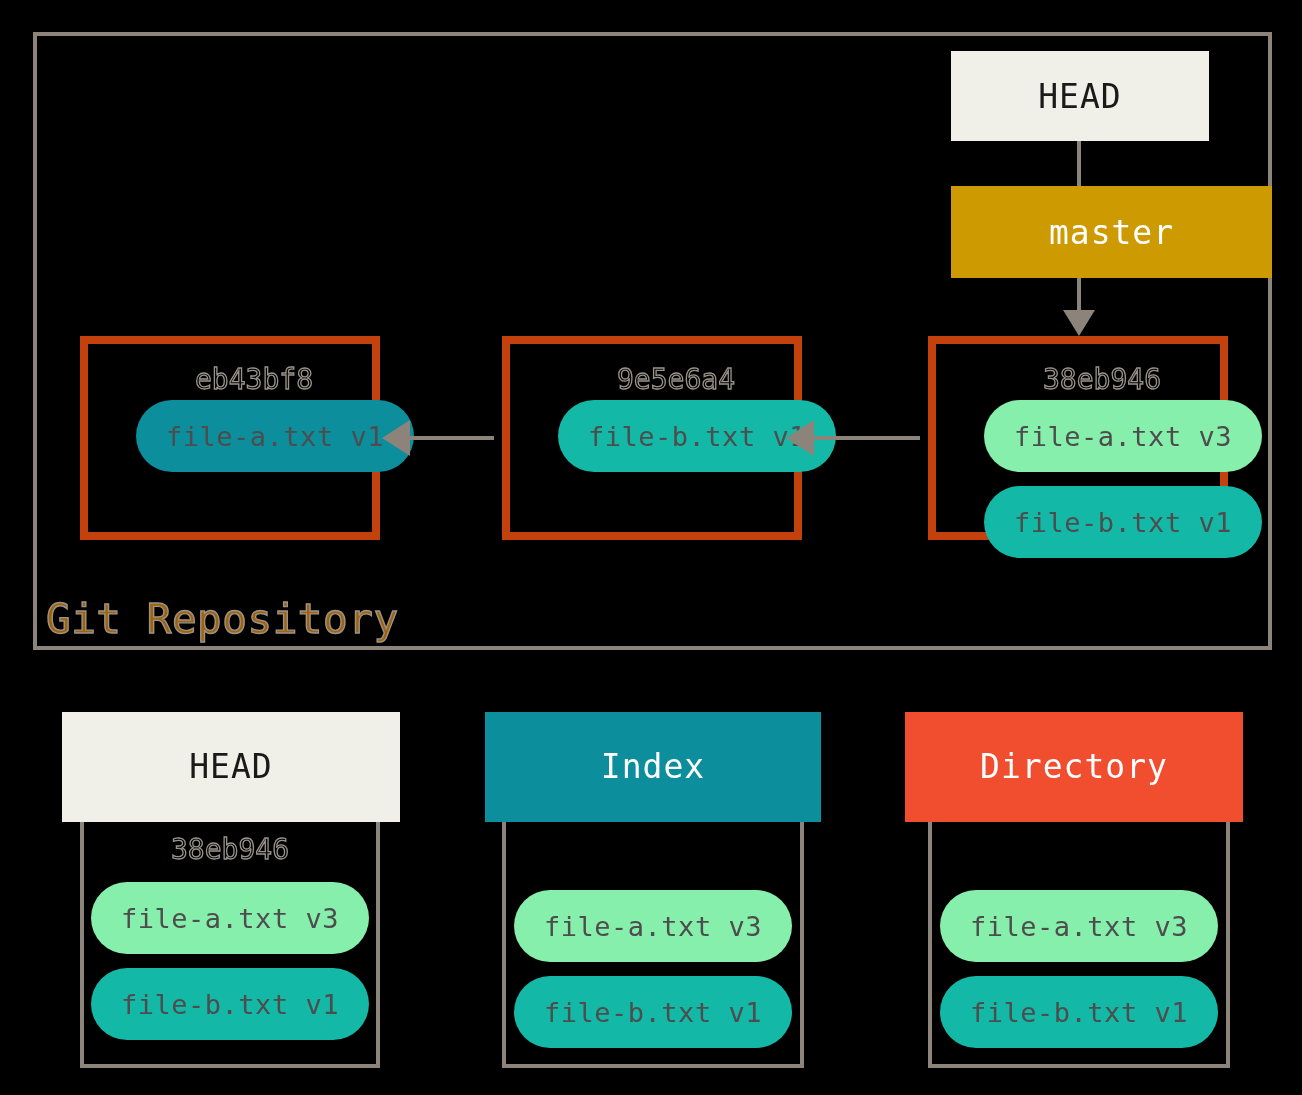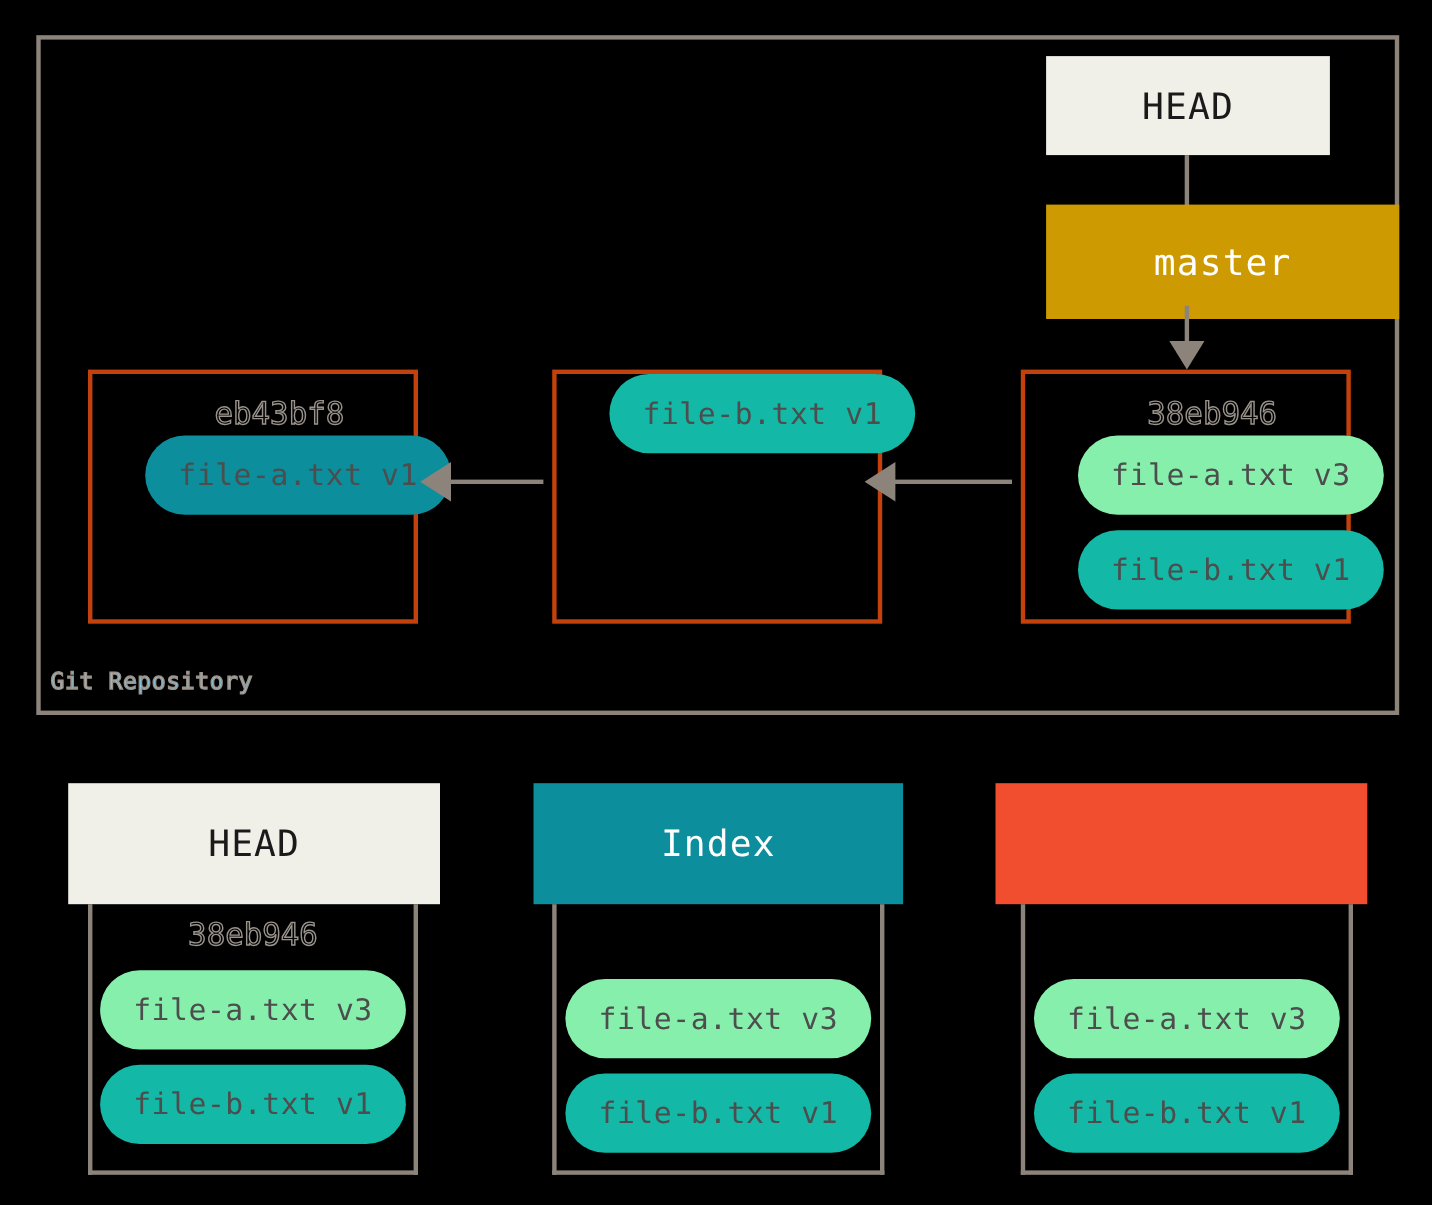--- a/index.html
+++ b/index.html
@@ -23,24 +23,24 @@
     left: 33px;
     top: 32px;
     width: 1239px;
     height: 618px;
     border: 4px solid #8c847b;
     box-sizing: border-box;
   }
   #repo-label {
     left: 46px;
     top: 600px;
-    font-size: 21px;
+    font-size: 41px;
     line-height: 38px;
     letter-spacing: 0.5px;
-    color: #7dd3fc;
+    color: #a16207;
     -webkit-text-stroke: 1.4px #9a938b;
     white-space: nowrap;
   }
 
   
   #head-ref-box {
     left: 951px;
     top: 51px;
     width: 258px;
     height: 90px;
@@ -49,21 +49,21 @@
     display: flex;
     align-items: center;
     justify-content: center;
     font-size: 33px;
     letter-spacing: 1px;
   }
   #master-ref-box {
     left: 951px;
     top: 186px;
     width: 321px;
-    height: 104px;
+    height: 92px;
     background: #cd9a02;
     color: #ffffff;
     display: flex;
     align-items: center;
     justify-content: center;
     font-size: 33px;
     letter-spacing: 1px;
   }
 
   
@@ -89,22 +89,22 @@
     height: 0;
     border-left: 16px solid transparent;
     border-right: 16px solid transparent;
     border-top: 26px solid #8c847b;
   }
 
   
   .commit-box {
     top: 336px;
     width: 300px;
-    height: 231px;
-    border: 4px solid #c2410c;
+    height: 204px;
+    border: 8px solid #c2410c;
     box-sizing: border-box;
     padding-left: 48px;
   }
   #commit-1 { left: 80px; }
   #commit-2 { left: 502px; }
   #commit-3 { left: 928px; }
 
   .commit-hash {
     text-align: center;
     font-size: 28px;
@@ -222,20 +222,21 @@
 
 <div class="abs commit-box" id="commit-1">
   <div class="commit-hash">eb43bf8</div>
   <div class="pill teal">file-a.txt v1</div>
 </div>
 
 <div class="abs link-arrow-line" id="link-line-1"></div>
 <div class="abs link-arrow-head" id="link-head-1"></div>
 
 <div class="abs commit-box" id="commit-2">
+  <div class="commit-hash">9e5e6a4</div>
   <div class="pill cream">file-b.txt v1</div>
 </div>
 
 <div class="abs link-arrow-line" id="link-line-2"></div>
 <div class="abs link-arrow-head" id="link-head-2"></div>
 
 <div class="abs commit-box" id="commit-3">
   <div class="commit-hash">38eb946</div>
   <div class="pill gold">file-a.txt v3</div>
   <div class="pill cream">file-b.txt v1</div>
@@ -254,19 +255,20 @@
   <span>Index</span>
 </div>
 <div class="abs panel-body" id="panel-index-body">
   <div class="spacer-hash"></div>
   <div class="pill gold">file-a.txt v3</div>
   <div class="pill cream">file-b.txt v1</div>
 </div>
 
 <div class="abs panel-header" id="panel-wd-header">
   <div>
+    <div>Directory</div>
   </div>
 </div>
 <div class="abs panel-body" id="panel-wd-body">
   <div class="spacer-hash"></div>
   <div class="pill gold">file-a.txt v3</div>
   <div class="pill cream">file-b.txt v1</div>
 </div>
 
 </body></html>

